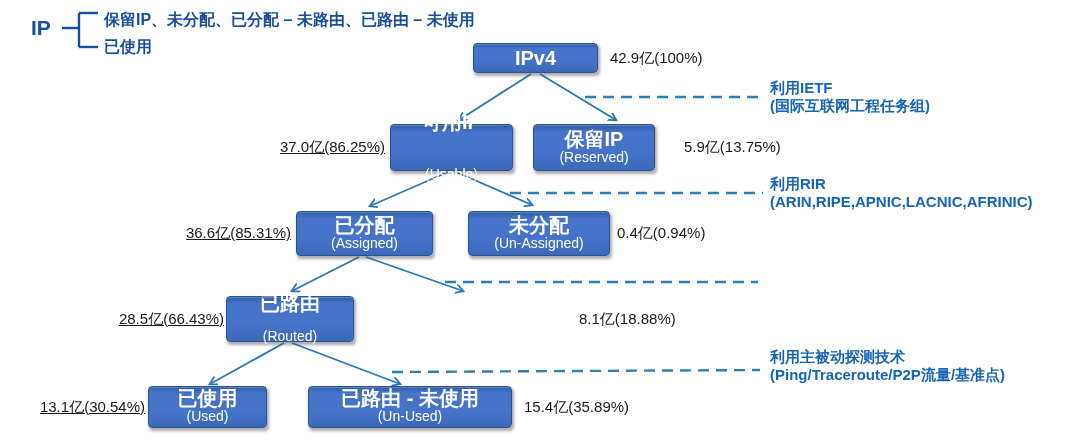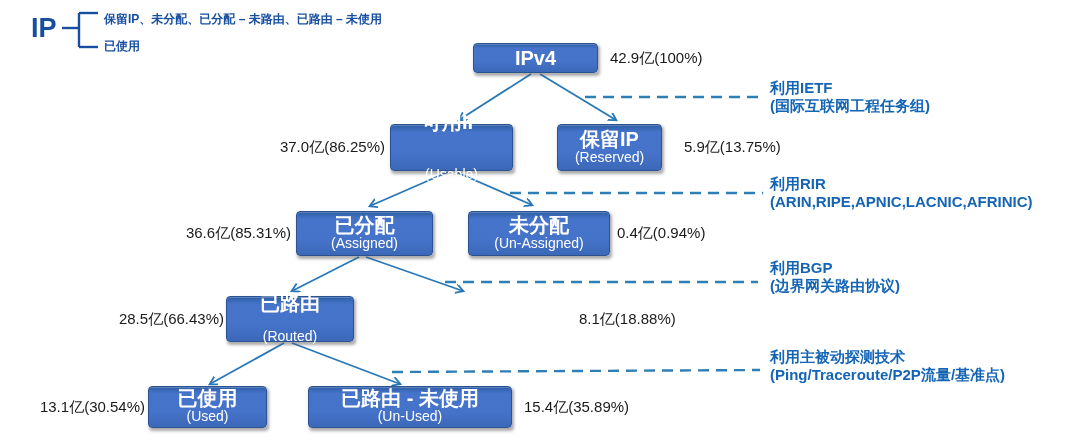--- a/index.html
+++ b/index.html
@@ -17,33 +17,33 @@
     color:#ffffff;display:flex;flex-direction:column;align-items:center;justify-content:center;
     text-align:center;box-sizing:border-box;
   }
   .node .zh{font-weight:bold;font-size:20px;line-height:19px;white-space:nowrap;}
   .node .en{font-weight:normal;font-size:14px;line-height:17px;white-space:nowrap;}
   
   .val{
     position:absolute;display:flex;align-items:center;color:#1a1a1a;
     font-size:15px;white-space:nowrap;
   }
-  .val.right-align{justify-content:flex-end;}
+  .val.right-align{justify-content:flex-end;text-decoration:underline;}
   
   .annot{
     position:absolute;left:770px;color:#1565b5;font-weight:bold;
     font-size:15px;line-height:18px;white-space:nowrap;
   }
   
   .legend-ip{
     position:absolute;left:31px;top:16px;color:#174ea0;
-    font-weight:bold;font-size:27px;line-height:24px;
+    font-weight:bold;font-size:21px;line-height:24px;
   }
   .legend-line{
-    position:absolute;color:#174ea0;font-weight:bold;font-size:12px;
+    position:absolute;color:#174ea0;font-weight:bold;font-size:16px;
     line-height:19px;white-space:nowrap;
   }
   .legend-line.l1{left:104px;top:10px;}
   .legend-line.l2{left:104px;top:37px;}
 </style>
 </head>
 <body>
 
 <div class="canvas">
 
@@ -86,21 +86,21 @@
 
   <div class="node" style="left:473px;top:43px;width:125px;height:30px;">
     <span class="zh">IPv4</span>
   </div>
 
   <div class="node" style="left:390px;top:124px;width:123px;height:47px;gap:34px;">
     <span class="zh">可用IP</span>
     <span class="en">(Usable)</span>
   </div>
 
-  <div class="node" style="left:557px;top:124px;width:105px;height:47px;">
+  <div class="node" style="left:533px;top:124px;width:122px;height:47px;">
     <span class="zh">保留IP</span>
     <span class="en">(Reserved)</span>
   </div>
 
   <div class="node" style="left:296px;top:211px;width:137px;height:45px;">
     <span class="zh">已分配</span>
     <span class="en">(Assigned)</span>
   </div>
 
   <div class="node" style="left:468px;top:211px;width:142px;height:45px;">
@@ -135,22 +135,18 @@
   <div class="val" style="left:524px;top:386px;height:42px;">15.4亿(35.89%)</div>
 
   <div class="annot" style="top:79px;">
     <div>利用IETF</div>
     <div>(国际互联网工程任务组)</div>
   </div>
   <div class="annot" style="top:175px;">
     <div>利用RIR</div>
     <div>(ARIN,RIPE,APNIC,LACNIC,AFRINIC)</div>
   </div>
-  <div class="annot" style="top:259px;">
-    <div>利用BGP</div>
-    <div>(边界网关路由协议)</div>
-  </div>
   <div class="annot" style="top:348px;">
     <div>利用主被动探测技术</div>
     <div>(Ping/Traceroute/P2P流量/基准点)</div>
   </div>
 
 </div>
 
 </body></html>

